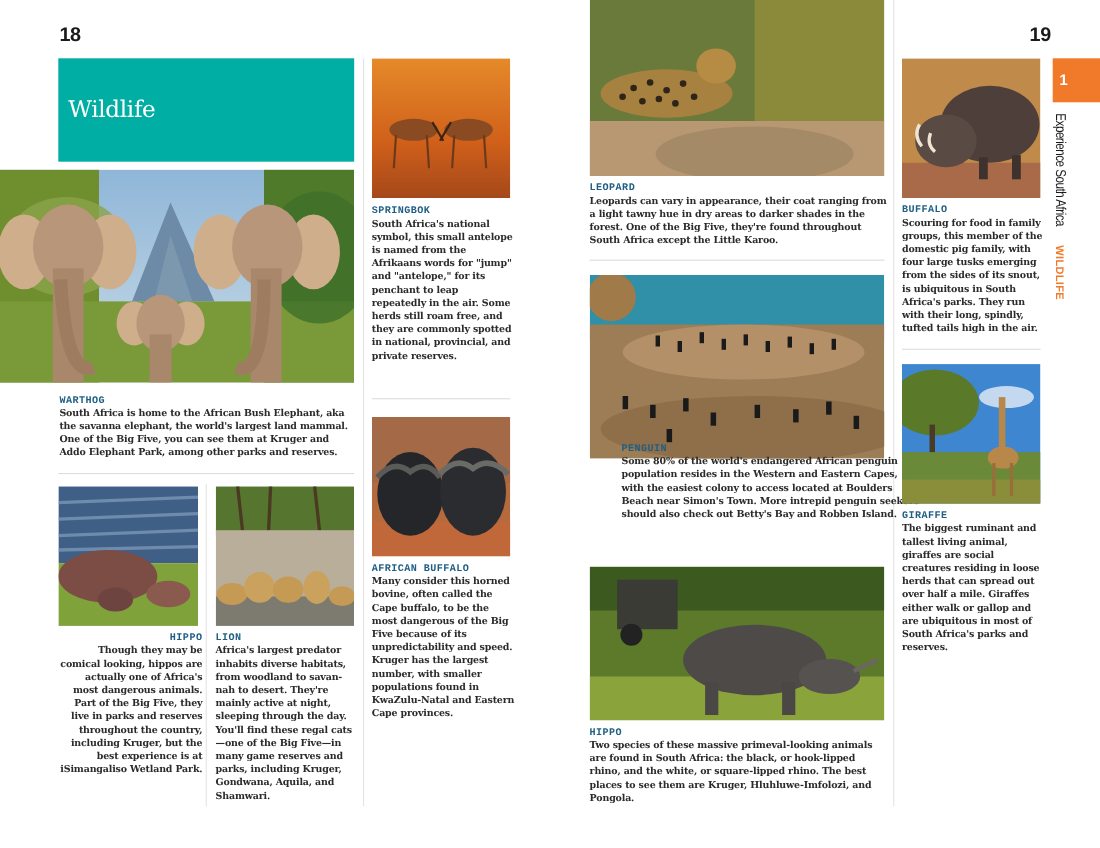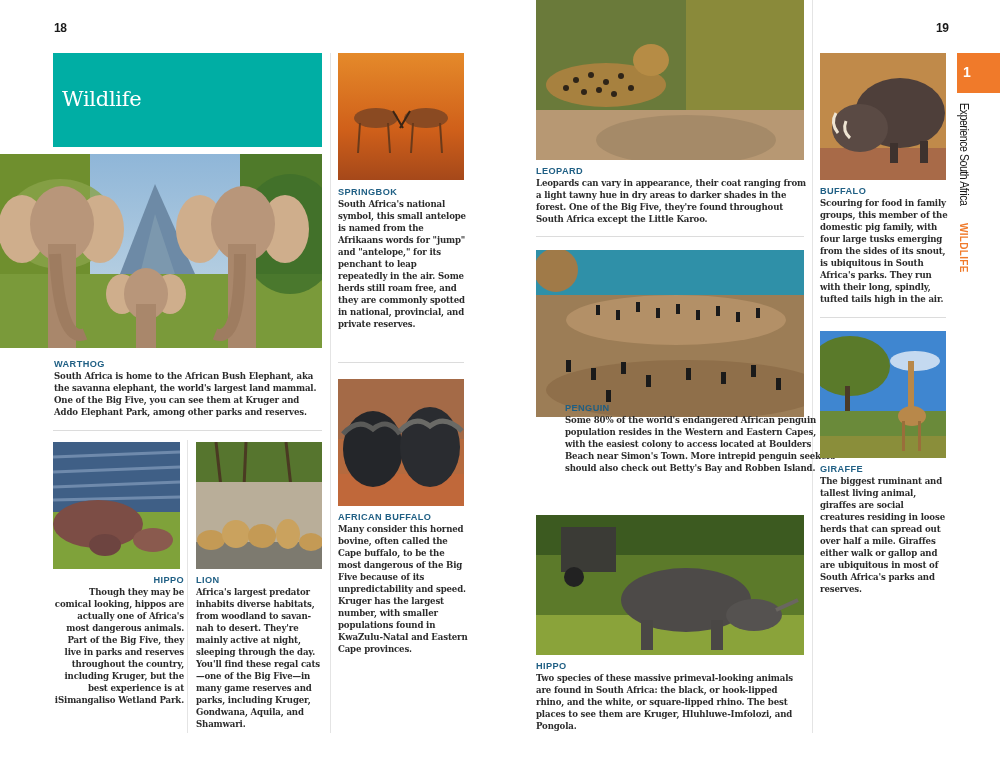--- a/index.html
+++ b/index.html
@@ -1,28 +1,28 @@
 <!DOCTYPE html>
 <html><head>
   <meta charset="utf-8">
   <style>
     * { margin: 0; padding: 0; box-sizing: border-box; }
     html, body { width: 1000px; height: 771px; background: #ffffff; overflow: hidden; }
     body { position: relative; font-family: "DejaVu Serif", "Liberation Serif", serif; color: #2b2b2b; }
 
-    .page-num { position: absolute; top: 21px; font-family: "Liberation Sans", sans-serif; font-weight: bold; font-size: 12px; color: #1a1a1a; letter-spacing: -0.3px; }
+    .page-num { position: absolute; top: 21px; font-family: "Liberation Sans", sans-serif; font-weight: bold; font-size: 18px; color: #1a1a1a; letter-spacing: -0.3px; }
 
     .section-banner { position: absolute; left: 53px; top: 53px; width: 269px; height: 94px; background: #00aea4; }
     .section-banner h1 { position: absolute; left: 9px; top: 34px; font-family: "DejaVu Serif", serif; font-weight: normal; font-size: 21px; color: #ffffff; letter-spacing: -0.3px; }
 
     .photo { position: absolute; overflow: hidden; }
     .photo svg { display: block; width: 100%; height: 100%; }
 
     .entry { position: absolute; }
-    .entry h3 { font-family: Liberation Sans, sans-serif; font-weight: bold; font-size: 9.2px; letter-spacing: 0.4px; color: #1f5f84; line-height: 12px; }
+    .entry h3 { font-family: Liberation Mono, monospace; font-weight: bold; font-size: 9.2px; letter-spacing: 0.4px; color: #1f5f84; line-height: 12px; }
     .entry p { font-family: "DejaVu Serif", serif; font-size: 8.6px; line-height: 12px; color: #2b2b2b; letter-spacing: -0.15px; font-weight: bold; }
 
     .hrule { position: absolute; height: 1px; background: #dcdcdc; }
     .vrule { position: absolute; width: 1px; background: #e4e4e4; }
 
     .chapter-tab { position: absolute; left: 957px; top: 53px; width: 43px; height: 40px; background: #f07a2a; }
     .chapter-tab span { position: absolute; left: 6px; top: 11px; font-family: "Liberation Sans", sans-serif; font-weight: bold; font-size: 14px; color: #ffffff; }
 
     .running-head { position: absolute; left: 957px; top: 103px; width: 22px; height: 180px; }
     .running-head .rot { position: absolute; left: 0; top: 0; transform-origin: 0 0; transform: translate(18px, 0) rotate(90deg); white-space: nowrap; }

